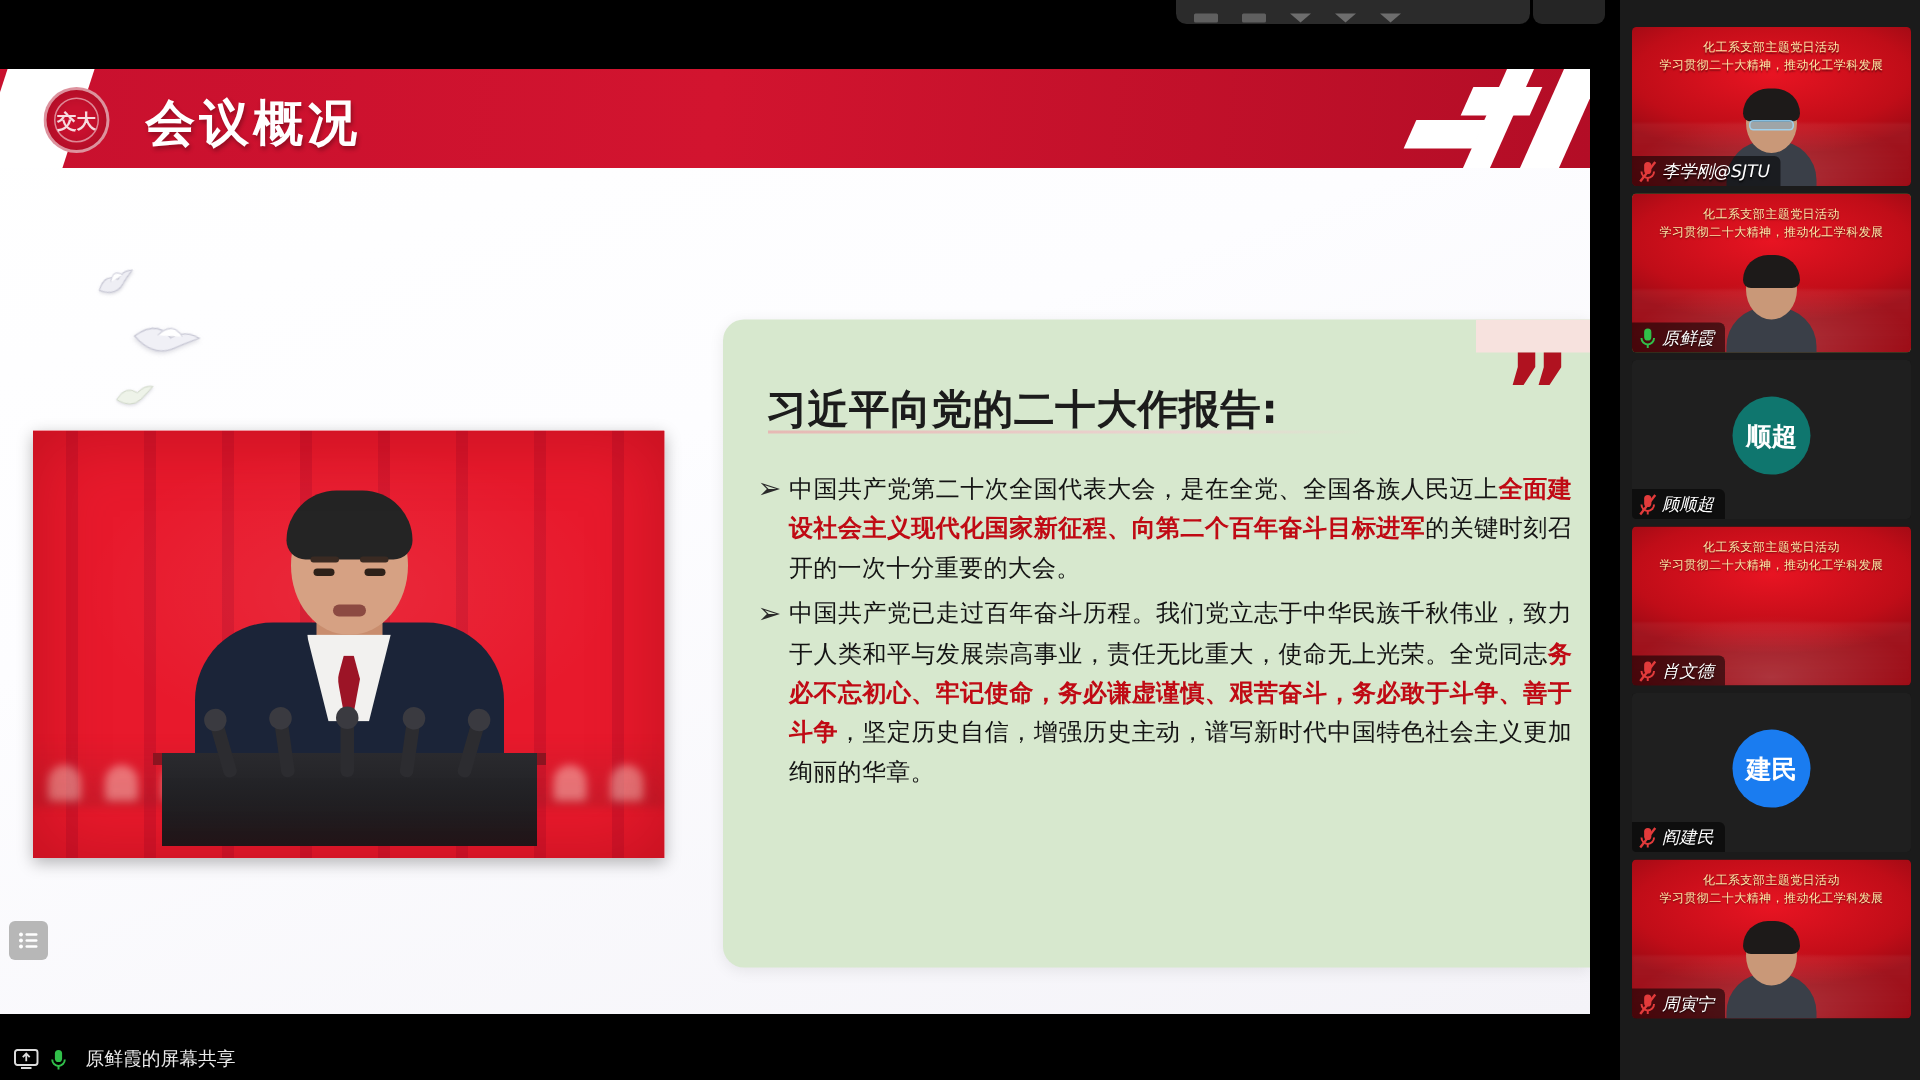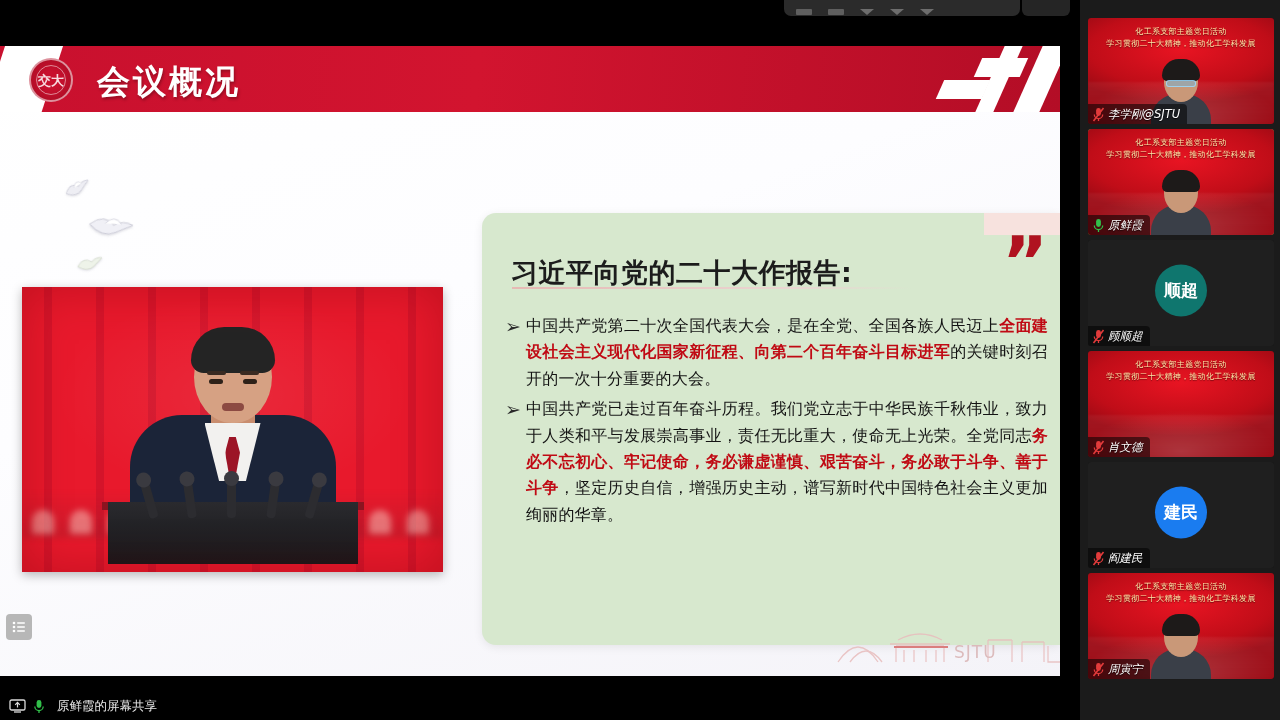--- a/index.html
+++ b/index.html
@@ -356,36 +356,20 @@
               <div class="bullet-mark">➢</div>
               <div class="bullet-text"><span>中国共产党第二十次全国代表大会，是在全党、全国各族人民迈上</span><span class="hl">全面建设社会主义现代化国家新征程、向第二个百年奋斗目标进军</span><span>的关键时刻召开的一次十分重要的大会。</span></div>
             </div>
             <div class="bullet">
               <div class="bullet-mark">➢</div>
               <div class="bullet-text"><span>中国共产党已走过百年奋斗历程。我们党立志于中华民族千秋伟业，致力于人类和平与发展崇高事业，责任无比重大，使命无上光荣。全党同志</span><span class="hl">务必不忘初心、牢记使命，务必谦虚谨慎、艰苦奋斗，务必敢于斗争、善于斗争</span><span>，坚定历史自信，增强历史主动，谱写新时代中国特色社会主义更加绚丽的华章。</span></div>
             </div>
           </div>
       </div>
 
-      <div class="watermark">
-        <svg width="224" height="56" viewBox="0 0 224 56">
-          <g fill="none" stroke="#e8bdbd" stroke-width="1.3">
-            <path d="M2 46 Q22 16 42 46"></path>
-            <path d="M14 46 Q30 24 46 46"></path>
-            <path d="M60 46 V30 M60 30 H108 M108 30 V46"></path>
-            <path d="M54 28 H114 M62 24 Q84 12 106 24"></path>
-            <path d="M68 46 V34 M78 46 V34 M90 46 V34 M100 46 V34"></path>
-            <path d="M152 24 V46 M152 24 H176 M176 24 V46"></path>
-            <path d="M186 26 V46 M186 26 H208 M208 26 V46"></path>
-            <path d="M212 30 V46 H224"></path>
-          </g>
-          <text x="118" y="42" font-family="DejaVu Sans, sans-serif" font-size="17" fill="#d9b3b3" letter-spacing="1">SJTU</text>
-          <path d="M58 31 H112" stroke="#d86a6a" stroke-width="2" fill="none"></path>
-        </svg>
-      </div>
 
       <div class="slide-ctrl">
         <svg width="14" height="12" viewBox="0 0 14 12">
           <g fill="#ffffff">
             <circle cx="2" cy="2" r="1.3"></circle>
               <rect x="5" y="1.2" width="8" height="1.6" rx=".8"></rect>
             <circle cx="2" cy="6" r="1.3"></circle>
               <rect x="5" y="5.2" width="8" height="1.6" rx=".8"></rect>
             <circle cx="2" cy="10" r="1.3"></circle>
               <rect x="5" y="9.2" width="8" height="1.6" rx=".8"></rect>

